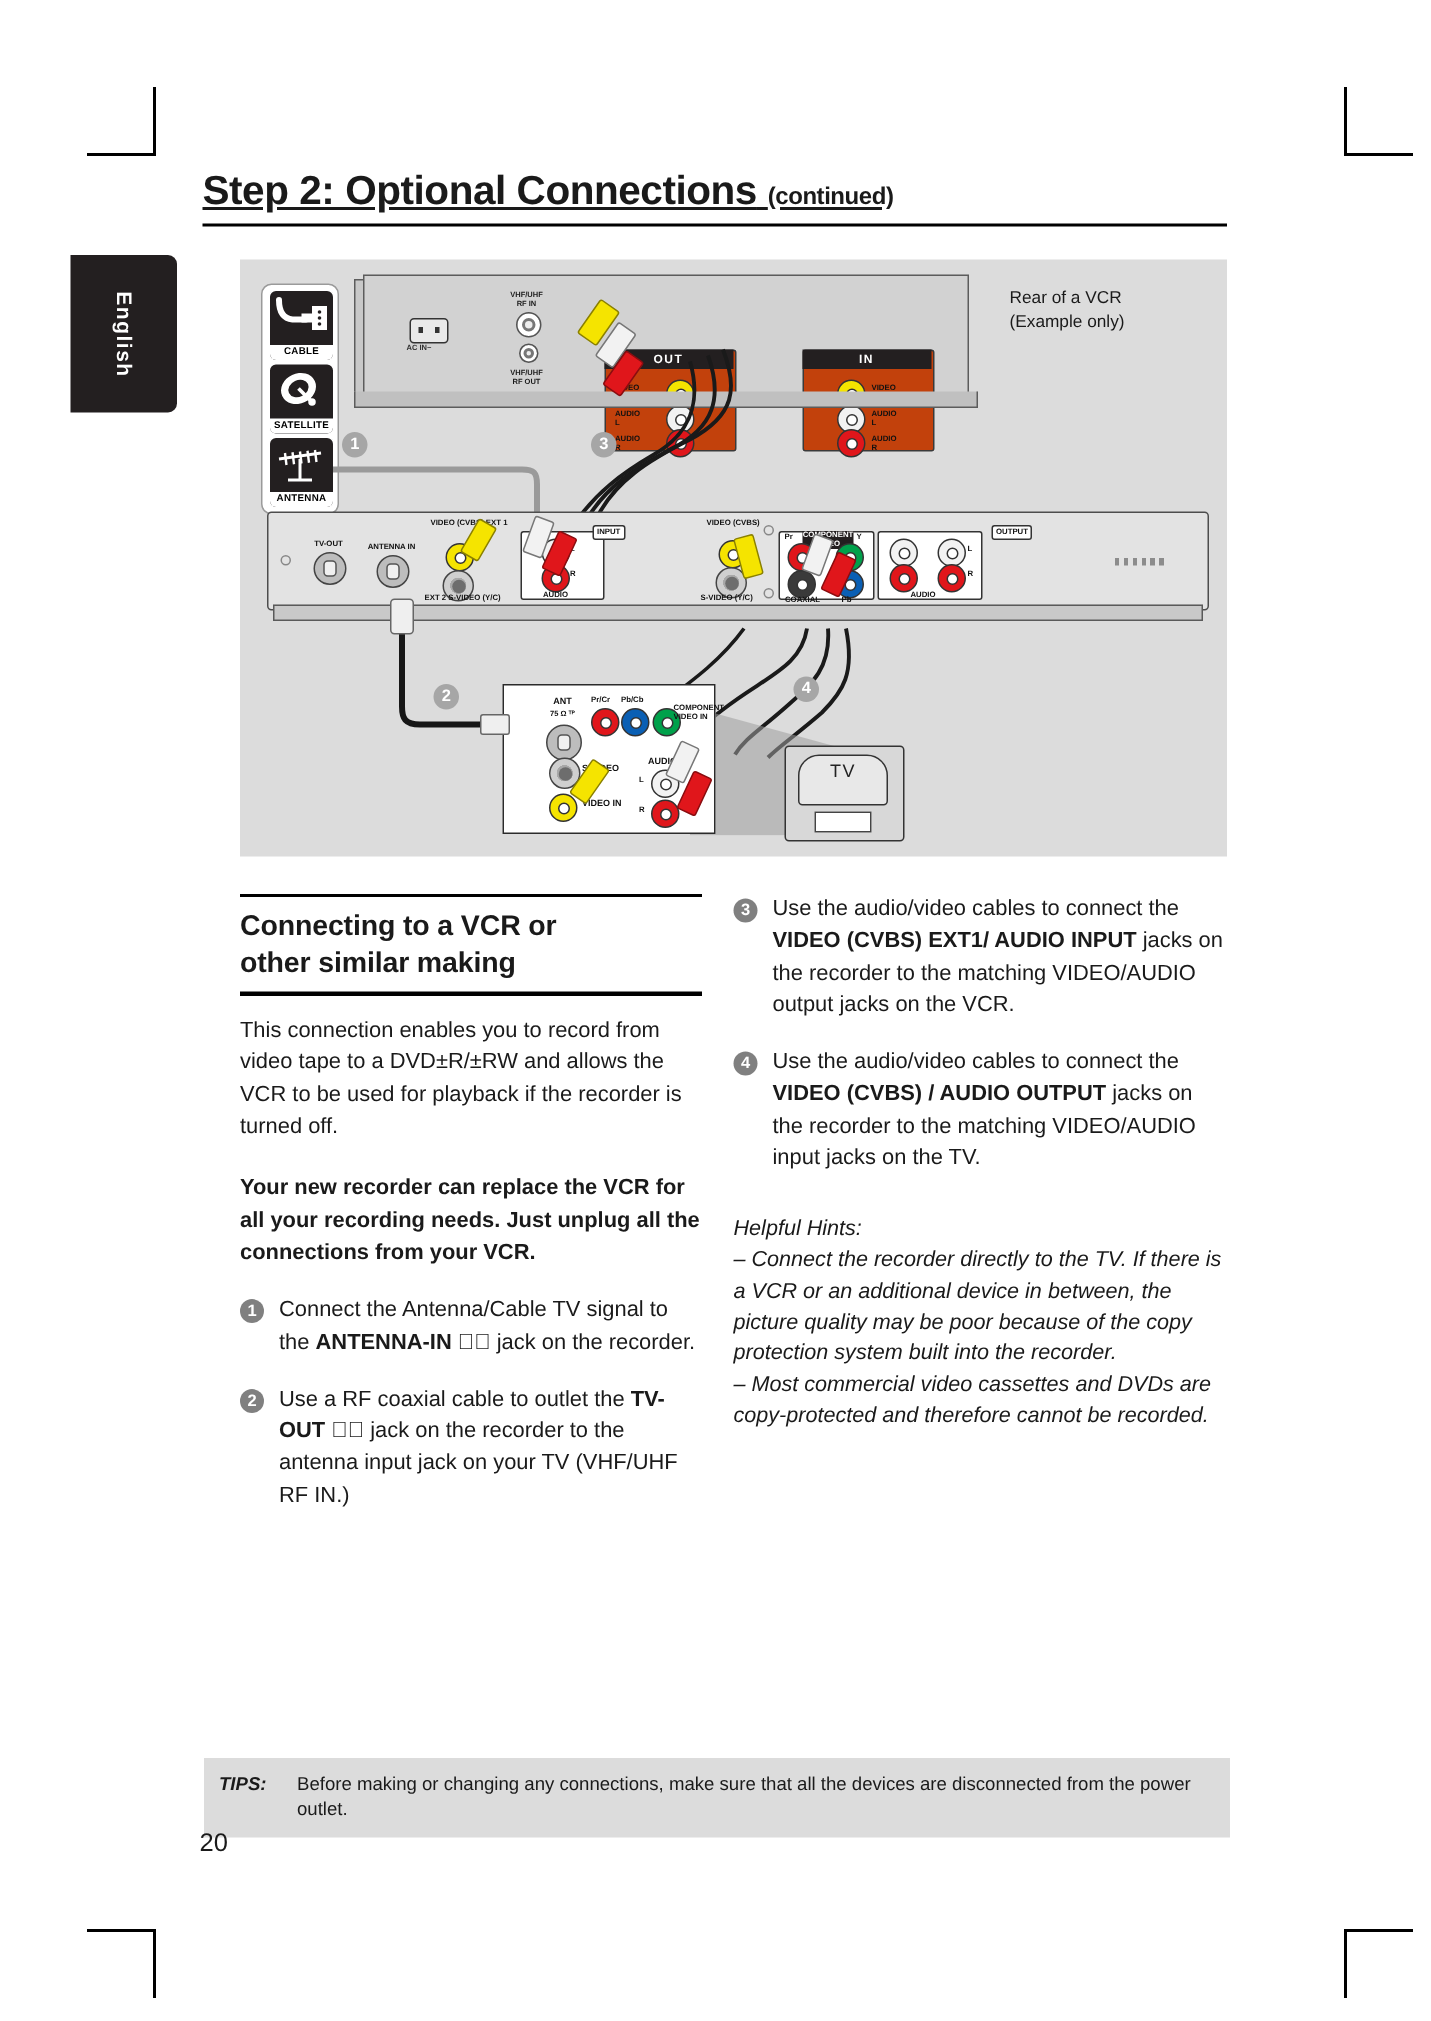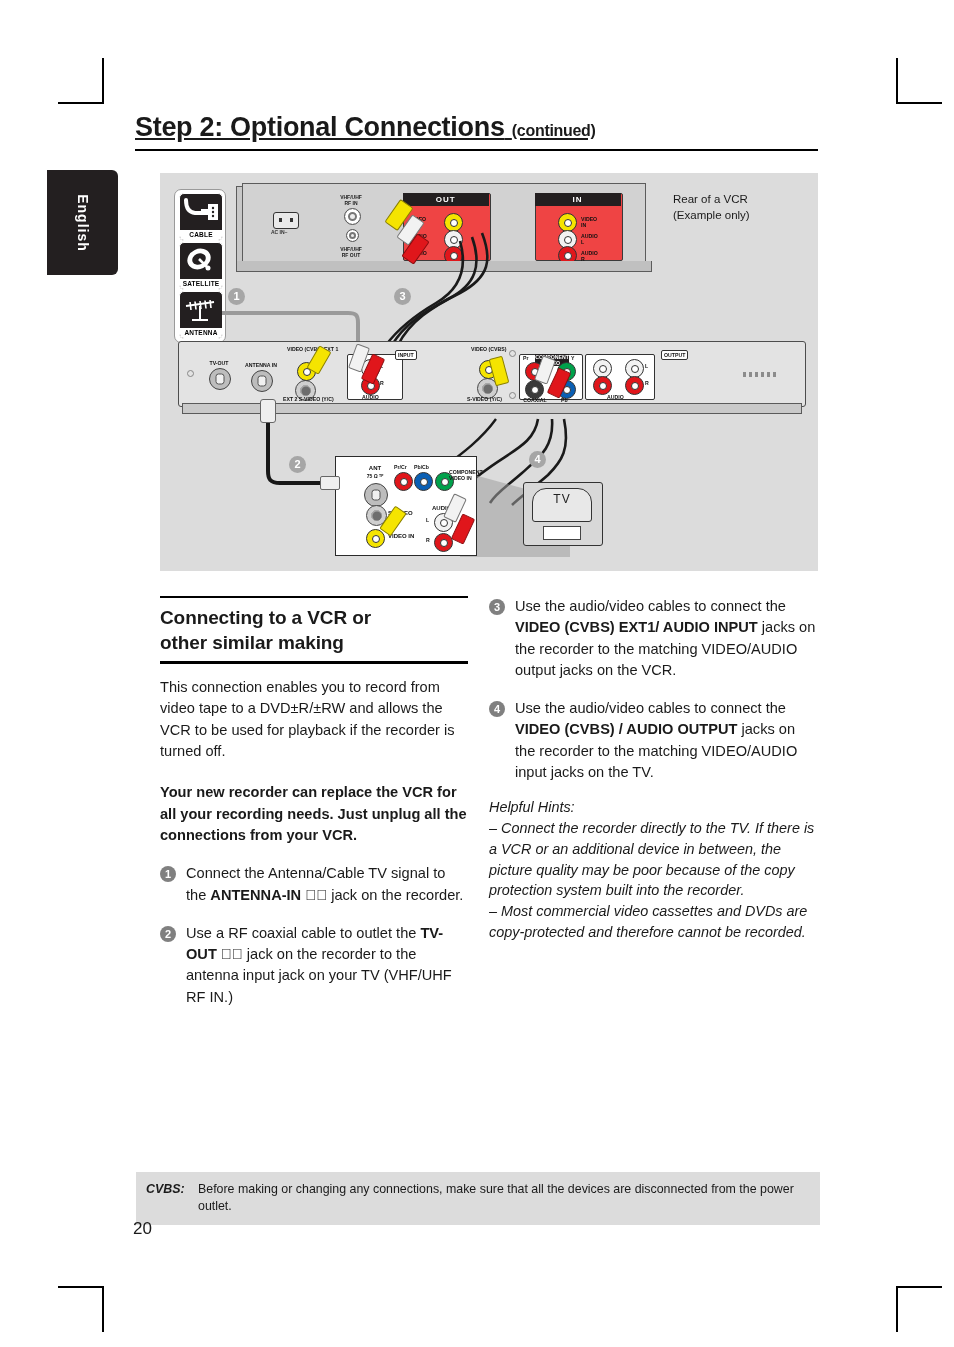--- a/index.html
+++ b/index.html
@@ -216,23 +216,24 @@
     background: #ededed;
     border: 1.6px solid #555;
     box-shadow: inset 0 0 0 3px #fff, inset 0 0 0 5px #777;
   }
   .coax.top { top: 14px; }
   .coax.bot { top: 35px; width: 11px; height: 11px; left: 19px; box-shadow: inset 0 0 0 2px #fff, inset 0 0 0 4px #777; }
 
   .jack-panel {
     position: absolute;
     width: 86px; height: 66px;
-    background: #ef4444;
+    background: #c2410c;
     border: 1.4px solid #3a3a3a;
     border-radius: 2px;
+    margin-top: 40px;
   }
   .jack-panel .hdr {
     position: absolute;
     left: -1.4px; top: -1.4px;
     width: 86px; height: 13px;
     background: #231f20;
     color: #fff;
     font-size: 8px;
     font-weight: bold;
     letter-spacing: 1px;
@@ -370,21 +371,21 @@
     width: 140px;
     height: 98px;
     background: #fff;
     border: 1.4px solid #2b2b2b;
   }
 
   
   .tvset {
     position: absolute;
     left: 363px;
-    top: 309px;
+    top: 324px;
     width: 78px;
     height: 80px;
   }
   .tvset .shell {
     position: absolute;
     left: 0; top: 0;
     width: 78px; height: 62px;
     background: #d8d8d8;
     border: 1.4px solid #333;
     border-radius: 3px;
@@ -485,21 +486,21 @@
     font-weight: bold;
     text-align: center;
     line-height: 16px;
   }
   .step b { font-weight: bold; }
 
   .hints {
     font-size: 14.4px;
     line-height: 1.44;
     font-style: italic;
-    margin-top: 14px;
+    margin-top: 26px;
   }
 
   
   .tips {
     position: absolute;
     left: 136px;
     top: 1172px;
     width: 684px;
     background: #dcdcdc;
     padding: 9px 10px 10px 10px;
@@ -804,16 +805,16 @@
   </div>
 
   <div class="hints">
     <div>Helpful Hints:</div>
     <div>– Connect the recorder directly to the TV. If there is a VCR or an additional device in between, the picture quality may be poor because of the copy protection system built into the recorder.</div>
     <div>– Most commercial video cassettes and DVDs are copy-protected and therefore cannot be recorded.</div>
   </div>
 </div>
 
 <div class="tips">
-  <span class="lbl">CVBS:</span>
+  <span class="lbl">TIPS:</span>
   <div class="txt">Before making or changing any connections, make sure that all the devices are disconnected from the power outlet.</div>
 </div>
 <div class="pageno">20</div>
 
 </body></html>

